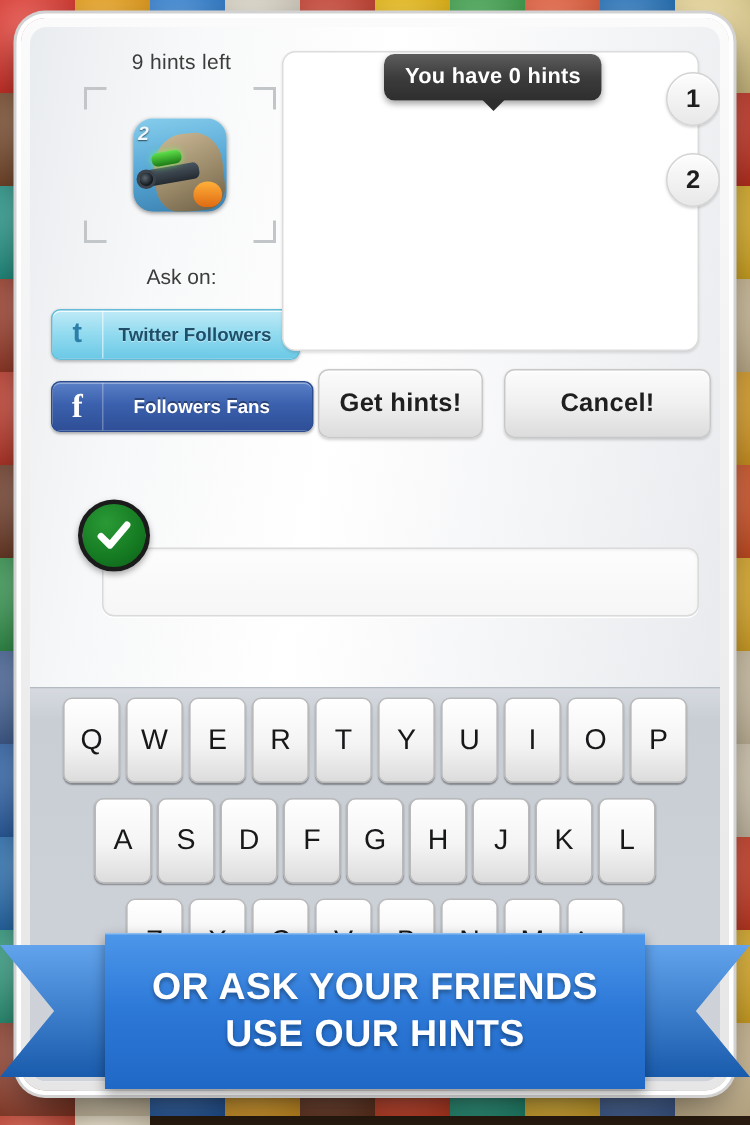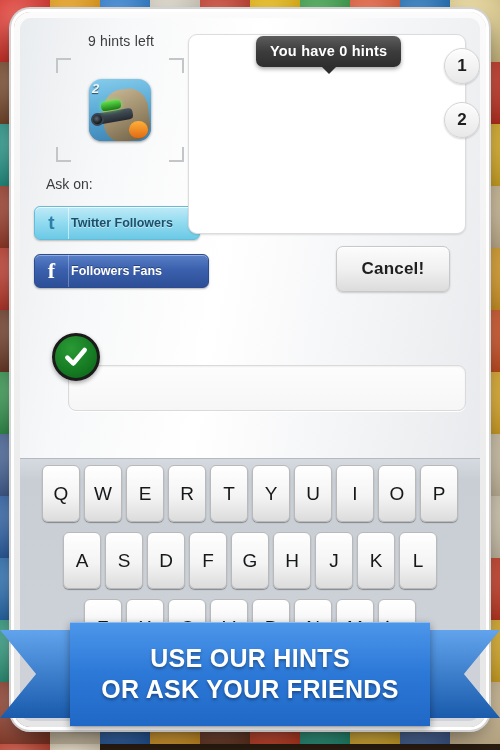--- a/index.html
+++ b/index.html
@@ -128,39 +128,39 @@
   }
   .app-icon .badge2 {
     position:absolute; left: 3px; top: 2px;
     font-size: 13px; font-weight: bold; font-style: italic;
     color: #eef7ff;
     text-shadow: 0 1px 1px rgba(0,0,0,.6);
   }
 
   .ask-on-label {
     position:absolute; left: 26px; top: 158px;
-    width: 150px; text-align:left;
+    width: 150px; text-align:center;
     font-size: 14px; color: #3c3c3c;
   }
 
   .social-btn {
     position: absolute;
     display: flex; align-items: center;
     height: 34px;
     border-radius: 6px;
     overflow: hidden;
     cursor: pointer;
   }
   .social-btn .glyph {
     width: 34px; height: 100%;
     display:flex; align-items:center; justify-content:center;
     font-size: 19px; font-weight: bold;
   }
   .social-btn .lbl {
-    flex: 1; 
+    flex: 1; text-align: center;
     font-size: 12.5px; font-weight: bold;
     padding: 0 10px 0 2px;
   }
 
   #twitter-btn {
     left: 14px; top: 188px; width: 166px;
     background: linear-gradient(180deg,#bfeaf7 0%,#95dcf0 45%,#6bc9e6 100%);
     border: 1px solid #63bcd8;
     box-shadow: inset 0 1px 0 rgba(255,255,255,.8), 0 1px 2px rgba(0,0,0,.25);
   }
@@ -226,21 +226,21 @@
     border-radius: 7px;
     background: linear-gradient(180deg,#fcfcfc 0%,#f0f0f0 50%,#dcdcdc 100%);
     border: 1px solid #c8c8c8;
     box-shadow: inset 0 1px 0 #ffffff, 0 1px 2px rgba(0,0,0,.18);
     display:flex; align-items:center; justify-content:center;
     font-size: 17px; font-weight: bold; color:#1f1f1f;
     letter-spacing:.2px;
     cursor: pointer;
   }
   #get-hints-btn { left: 192px; top: 228px; width: 110px; }
-  #cancel-btn    { left: 316px; top: 228px; width: 114px; }
+  #cancel-btn    { left: 316px; top: 228px; width: 138px; }
 
   
   #check-btn {
     position:absolute; left: 32px; top: 315px;
     width: 48px; height: 48px; border-radius: 50%;
     background: radial-gradient(circle at 38% 30%, #2a9a35, #157a22 60%, #0d5e18 100%);
     border: 3px solid #1b1b1b;
     box-shadow: 0 2px 4px rgba(0,0,0,.35);
     display:flex; align-items:center; justify-content:center;
     cursor: pointer;
@@ -487,20 +487,21 @@
         <span class="lbl">Followers Fans</span>
       </div>
 
       <div id="hint-panel"></div>
 
       <div id="hint-tooltip">You have 0 hints</div>
 
       <div class="num-badge" id="badge-1">1</div>
       <div class="num-badge" id="badge-2">2</div>
 
+      <div class="action-btn" id="get-hints-btn">Get hints!</div>
       <div class="action-btn" id="cancel-btn">Cancel!</div>
     </div>
 
     <input id="answer-input" type="text" placeholder="" style="">
 
     <div id="check-btn">
       <svg viewBox="0 0 24 24">
         <path d="M4 12.5 L9.5 18 L20 5.5" fill="none" stroke="#ffffff" stroke-width="4.2" stroke-linecap="round" stroke-linejoin="round"></path>
       </svg>
     </div>
@@ -545,16 +546,16 @@
           </div>
         </div>
     </div>
   </div>
 </div>
 
 <div id="ribbon">
   <span class="tail left"></span>
   <span class="tail right"></span>
   <div class="band">
+    <span class="line l2">OR ASK YOUR FRIENDS</span>
     <span class="line l1">USE OUR HINTS</span>
-    <span class="line l2">OR ASK YOUR FRIENDS</span>
   </div>
 </div>
 
 </body></html>

